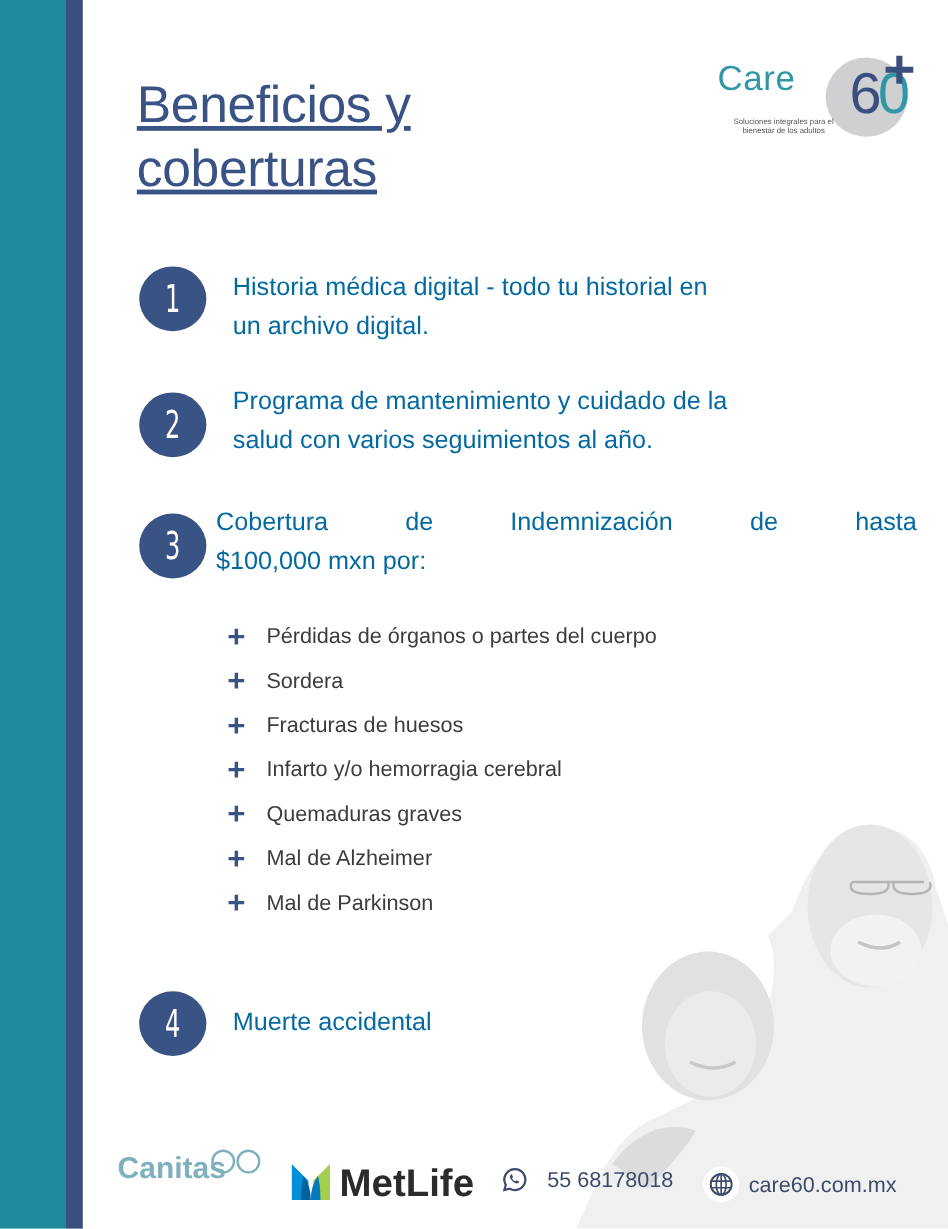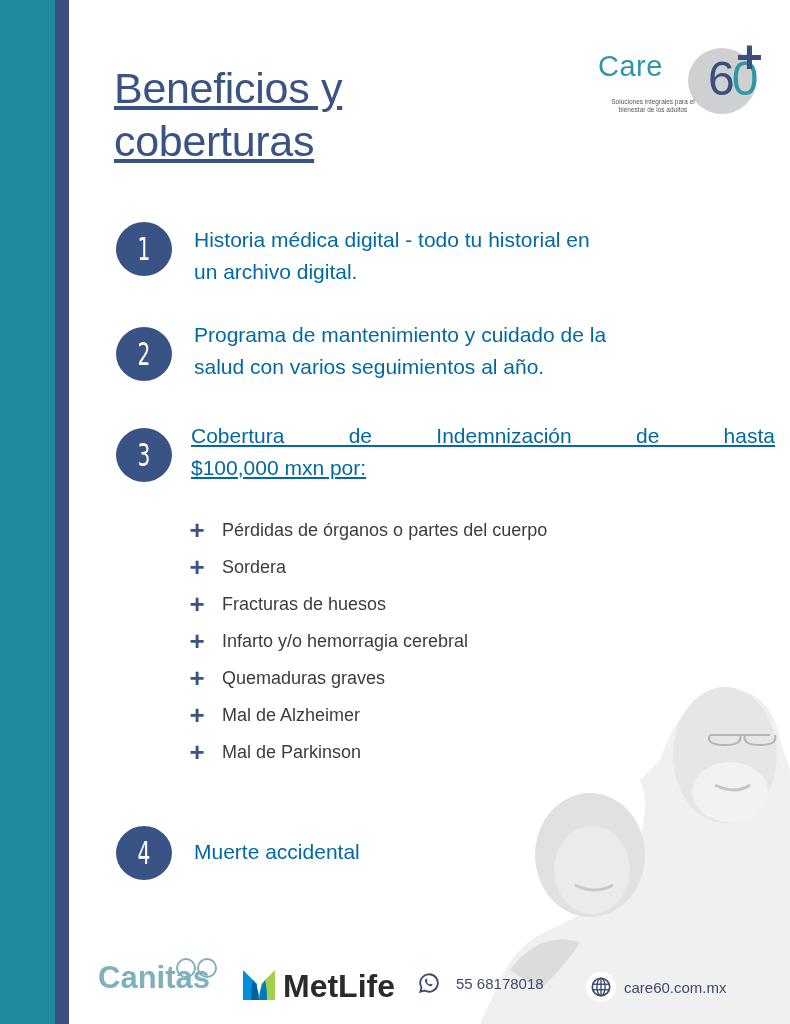--- a/index.html
+++ b/index.html
@@ -22,27 +22,27 @@
   .num-text { display:block; width:56px; text-align:center; line-height:54px; color:#fff; font-size:32px; font-family:"DejaVu Sans Condensed","DejaVu Sans", sans-serif; transform:scaleX(0.7); }
   .text { position:absolute; left:78px; color:#0369a1; font-size:21px; line-height:32px; }
 
   .sub-list { position:absolute; left:186px; top:512px; margin:0; padding:0; list-style:none; }
   .sub-list li { height:37px; display:flex; align-items:center; }
   .sub-list .plus-icon { width:22px; color:#3a5385; font-size:26px; font-weight:bold; margin-right:14px; text-align:center; }
   .sub-list .label { color:#3c3c3c; font-size:18px; }
 
   .photo { position:absolute; right:0; top:680px; width:310px; height:344px; }
 
-  .footer-canitas { position:absolute; left:98px; top:960px; color:#7fb0bd; font-size:31px; font-weight:bold; letter-spacing:0px; }
+  .footer-canitas { position:absolute; left:98px; top:960px; color:#7fb0bd; font-size:25px; font-weight:bold; letter-spacing:0px; }
   .canitas-faces { position:absolute; left:176px; top:958px; }
   .canitas-faces span { display:inline-block; width:16px; height:16px; border:2px solid #7fb0bd; border-radius:50%; margin-right:1px; }
   .metlife-logo { position:absolute; left:243px; top:970px; width:32px; height:30px; }
   .metlife-text { position:absolute; left:283px; top:968px; font-size:32px; font-weight:bold; color:#2b2b2b; }
 
-  .contact { position:absolute; top:972px; display:flex; align-items:center; color:#3d4a6b; font-size:15px; }
+  .contact { position:absolute; top:972px; display:flex; align-items:center; color:#3d4a6b; font-size:18px; }
   .phone { left:418px; }
   .web { left:586px; }
   .globe-bg { width:30px; height:30px; border-radius:50%; background:#fff; display:flex; align-items:center; justify-content:center; margin-right:8px; }
 </style>
 </head>
 <body>
 
 <div class="stripe-teal"></div>
 <div class="stripe-navy"></div>
 
@@ -79,21 +79,21 @@
   <div class="text" style="top:-5px; width:590px;">
     <span>Programa de mantenimiento y cuidado de la</span><br>
     <span>salud con varios seguimientos al año.</span>
   </div>
 </div>
 
 <div class="item" style="top:428px;">
   <div class="num-wrap" style="top:0;">
       <span class="num-text">3</span>
     </div>
-  <div class="text" style="top:-8px; left:75px; width:584px;text-decoration:underline;">
+  <div class="text" style="top:-8px; left:64px; width:584px;">
     <span style="display:block; text-align:justify; text-align-last:justify;">Cobertura de Indemnización de hasta</span>
     <span>$100,000 mxn por:</span>
   </div>
 </div>
 
 <svg class="photo" viewBox="0 0 310 344">
   <defs>
     <radialGradient id="g1" cx="50%" cy="50%" r="60%">
       <stop offset="0%" stop-color="#d8d8d8"></stop>
       <stop offset="100%" stop-color="#f4f4f4"></stop>

